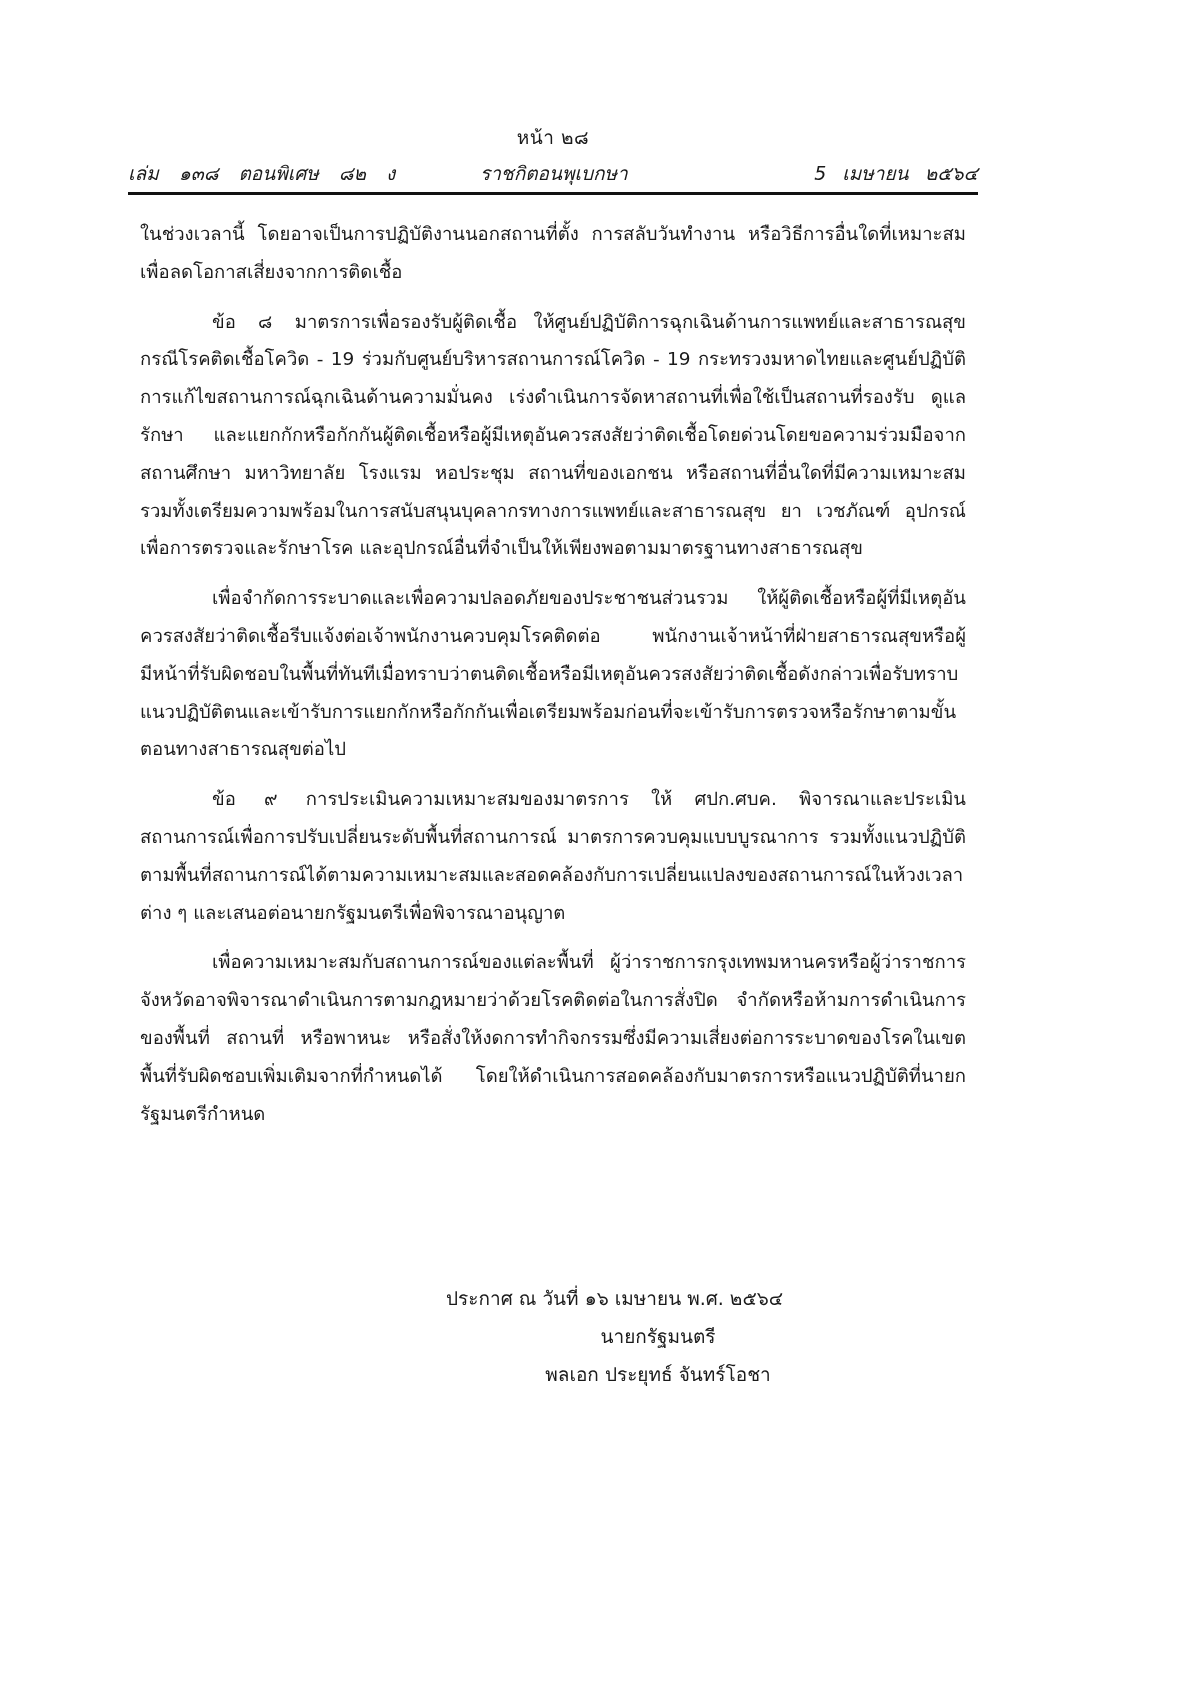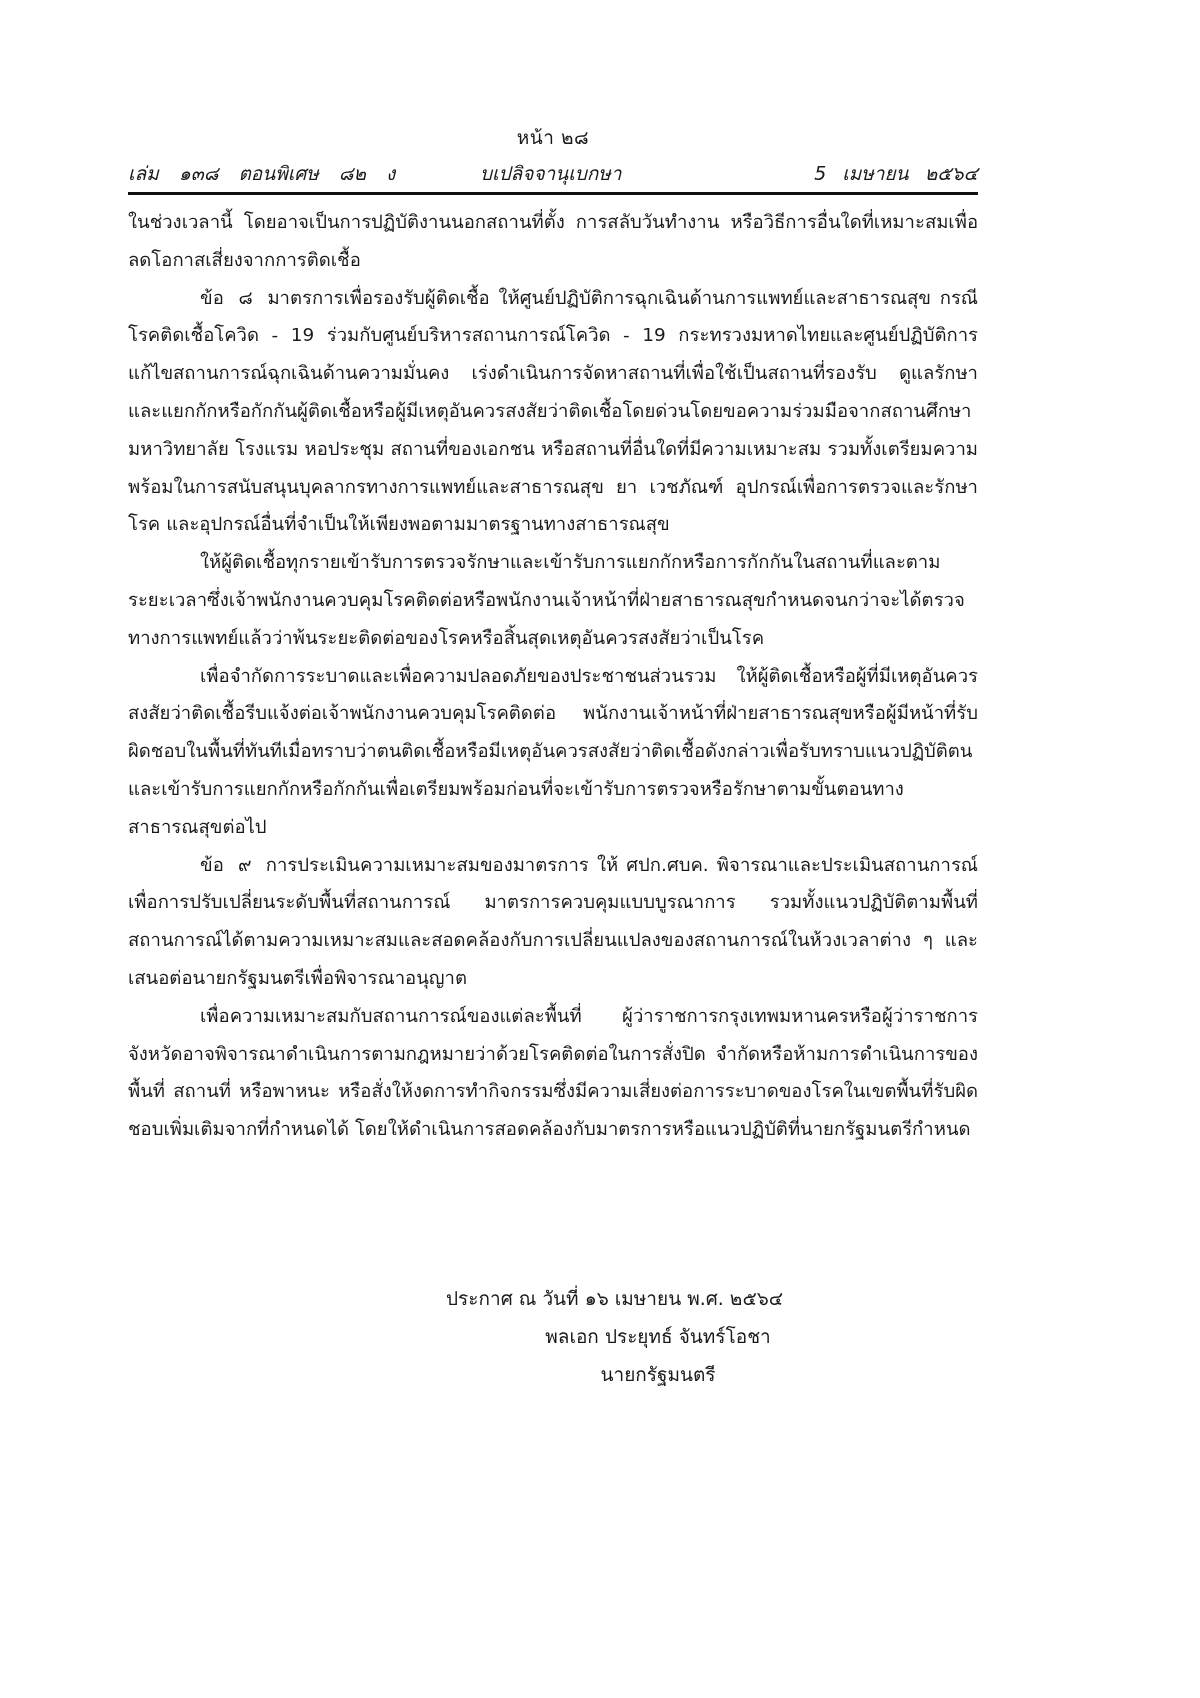--- a/index.html
+++ b/index.html
@@ -51,21 +51,21 @@
   .body {
     position: absolute;
     top: 203px;
     left: 0;
     width: 850px;
     font-size: 18.5px;
     line-height: 37.8px;
     text-align: justify;
     text-justify: inter-word;
   }
-  .body p { margin: 0; }
+  .body p { margin: 12px; }
   .body p.indent { text-indent: 72px; }
   .clause-heading { font-weight: normal; word-spacing: 6px; }
   .closing { text-indent: 72px; }
   .signature {
     position: absolute;
     top: 1241px;
     left: 300px;
     width: 460px;
     font-size: 19px;
     line-height: 38px;
@@ -76,35 +76,34 @@
   .sig-date { text-align: left; padding-left: 18px; }
 </style>
 </head>
 <body>
 
 <div class="page">
   <div class="page-number">หน้า   ๒๘</div>
 
   <div class="header-line">
     <span class="header-left">เล่ม   ๑๓๘   ตอนพิเศษ   ๘๒   ง</span>
-    <span class="header-center">บเปลิจจานุเบกษา</span>
+    <span class="header-center">ราชกิตอนพุเบกษา</span>
     <span class="header-right">5   เมษายน   ๒๕๖๔</span>
   </div>
   <div class="rule"></div>
 
   <div class="body">
     <p>ในช่วงเวลานี้  โดยอาจเป็นการปฏิบัติงานนอกสถานที่ตั้ง  การสลับวันทำงาน  หรือวิธีการอื่นใดที่เหมาะสมเพื่อลดโอกาสเสี่ยงจากการติดเชื้อ</p>
 
     <p class="indent"><span class="clause-heading">ข้อ  ๘  มาตรการเพื่อรองรับผู้ติดเชื้อ</span><span> ให้ศูนย์ปฏิบัติการฉุกเฉินด้านการแพทย์และสาธารณสุข  กรณีโรคติดเชื้อโควิด - 19  ร่วมกับศูนย์บริหารสถานการณ์โควิด - 19  กระทรวงมหาดไทยและศูนย์ปฏิบัติการแก้ไขสถานการณ์ฉุกเฉินด้านความมั่นคง  เร่งดำเนินการจัดหาสถานที่เพื่อใช้เป็นสถานที่รองรับ  ดูแลรักษา  และแยกกักหรือกักกันผู้ติดเชื้อหรือผู้มีเหตุอันควรสงสัยว่าติดเชื้อโดยด่วนโดยขอความร่วมมือจากสถานศึกษา  มหาวิทยาลัย  โรงแรม  หอประชุม  สถานที่ของเอกชน  หรือสถานที่อื่นใดที่มีความเหมาะสม  รวมทั้งเตรียมความพร้อมในการสนับสนุนบุคลากรทางการแพทย์และสาธารณสุข  ยา  เวชภัณฑ์  อุปกรณ์เพื่อการตรวจและรักษาโรค  และอุปกรณ์อื่นที่จำเป็นให้เพียงพอตามมาตรฐานทางสาธารณสุข</span></p>
-    <p class="indent">ให้ผู้ติดเชื้อทุกรายเข้ารับการตรวจรักษาและเข้ารับการแยกกักหรือการกักกันในสถานที่และตามระยะเวลาซึ่งเจ้าพนักงานควบคุมโรคติดต่อหรือพนักงานเจ้าหน้าที่ฝ่ายสาธารณสุขกำหนดจนกว่าจะได้ตรวจทางการแพทย์แล้วว่าพ้นระยะติดต่อของโรคหรือสิ้นสุดเหตุอันควรสงสัยว่าเป็นโรค</p>
     <p class="indent">เพื่อจำกัดการระบาดและเพื่อความปลอดภัยของประชาชนส่วนรวม  ให้ผู้ติดเชื้อหรือผู้ที่มีเหตุอันควรสงสัยว่าติดเชื้อรีบแจ้งต่อเจ้าพนักงานควบคุมโรคติดต่อ  พนักงานเจ้าหน้าที่ฝ่ายสาธารณสุขหรือผู้มีหน้าที่รับผิดชอบในพื้นที่ทันทีเมื่อทราบว่าตนติดเชื้อหรือมีเหตุอันควรสงสัยว่าติดเชื้อดังกล่าวเพื่อรับทราบแนวปฏิบัติตนและเข้ารับการแยกกักหรือกักกันเพื่อเตรียมพร้อมก่อนที่จะเข้ารับการตรวจหรือรักษาตามขั้นตอนทางสาธารณสุขต่อไป</p>
 
     <p class="indent"><span class="clause-heading">ข้อ  ๙  การประเมินความเหมาะสมของมาตรการ</span><span> ให้  ศปก.ศบค.  พิจารณาและประเมินสถานการณ์เพื่อการปรับเปลี่ยนระดับพื้นที่สถานการณ์  มาตรการควบคุมแบบบูรณาการ  รวมทั้งแนวปฏิบัติตามพื้นที่สถานการณ์ได้ตามความเหมาะสมและสอดคล้องกับการเปลี่ยนแปลงของสถานการณ์ในห้วงเวลาต่าง ๆ  และเสนอต่อนายกรัฐมนตรีเพื่อพิจารณาอนุญาต</span></p>
     <p class="indent">เพื่อความเหมาะสมกับสถานการณ์ของแต่ละพื้นที่  ผู้ว่าราชการกรุงเทพมหานครหรือผู้ว่าราชการจังหวัดอาจพิจารณาดำเนินการตามกฎหมายว่าด้วยโรคติดต่อในการสั่งปิด  จำกัดหรือห้ามการดำเนินการของพื้นที่  สถานที่  หรือพาหนะ  หรือสั่งให้งดการทำกิจกรรมซึ่งมีความเสี่ยงต่อการระบาดของโรคในเขตพื้นที่รับผิดชอบเพิ่มเติมจากที่กำหนดได้  โดยให้ดำเนินการสอดคล้องกับมาตรการหรือแนวปฏิบัติที่นายกรัฐมนตรีกำหนด</p>
 
   </div>
 
   <div class="signature">
     <div class="sig-date">ประกาศ  ณ  วันที่  ๑๖  เมษายน  พ.ศ.  ๒๕๖๔</div>
+    <div>นายกรัฐมนตรี</div>
     <div>พลเอก ประยุทธ์  จันทร์โอชา</div>
-    <div>นายกรัฐมนตรี</div>
   </div>
 </div>
 
 </body></html>

